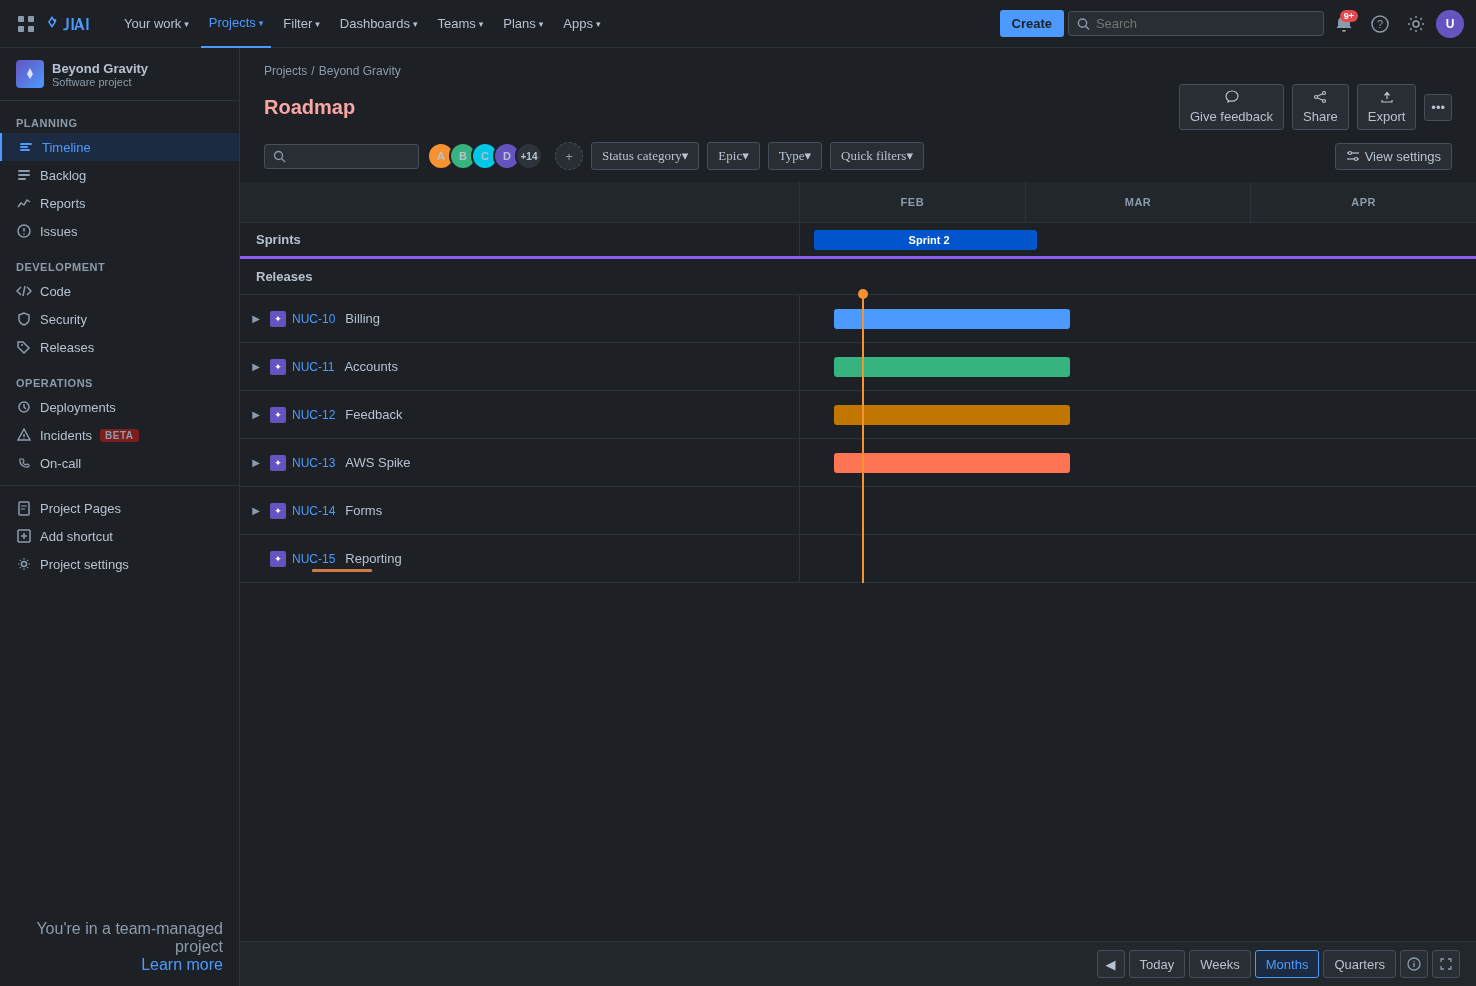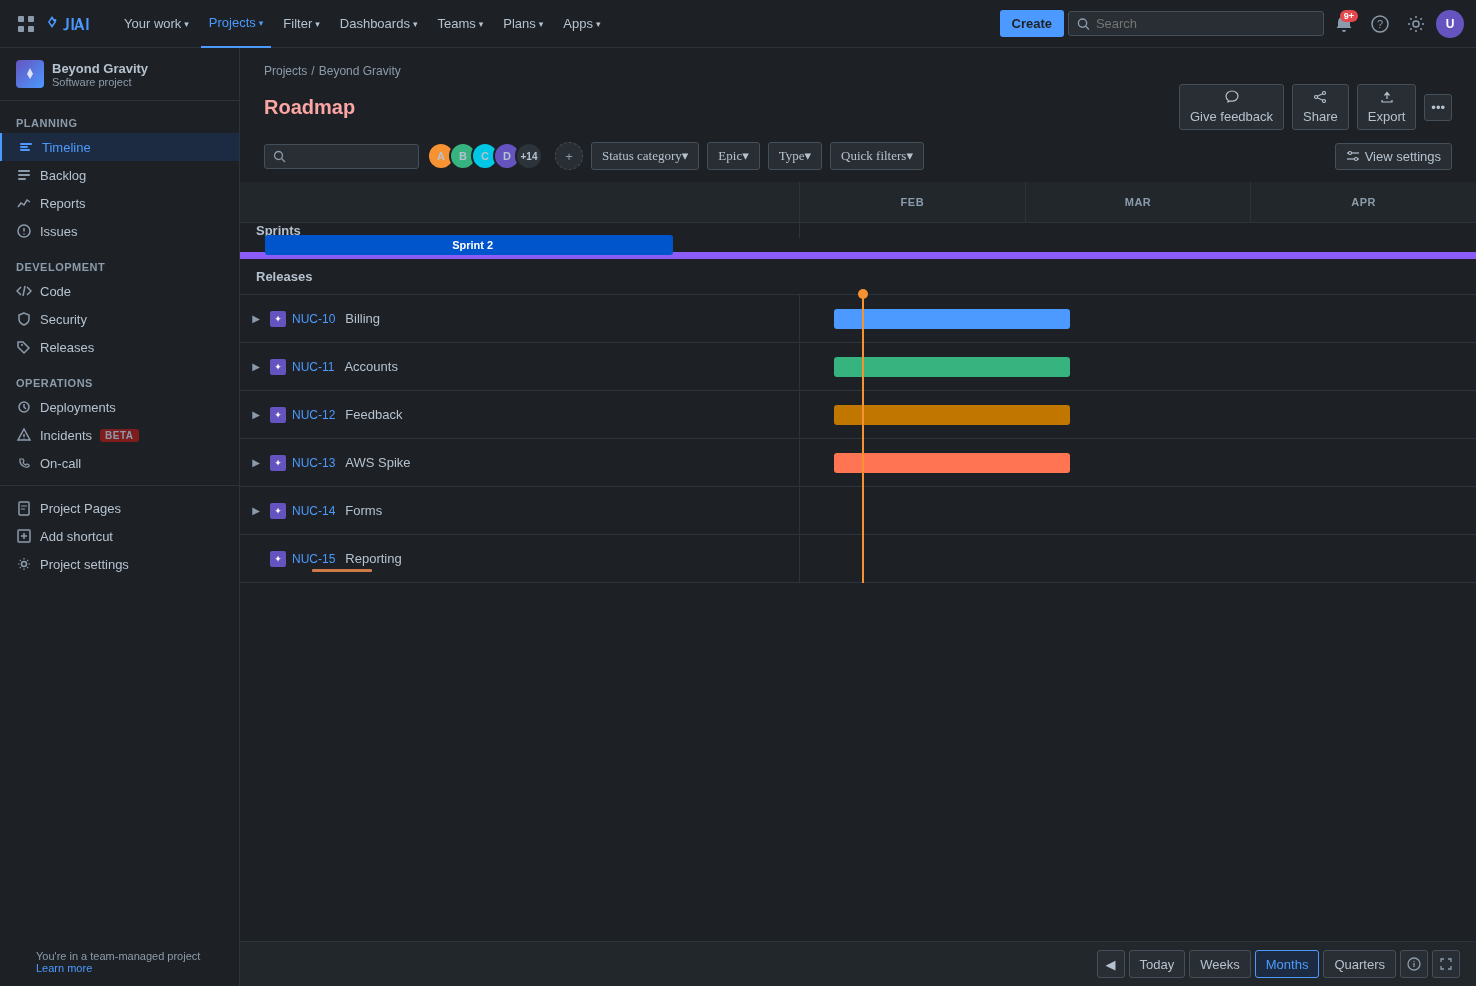--- a/index.html
+++ b/index.html
@@ -32,21 +32,21 @@
     .sidebar { width: 240px; background: #1d2125; border-right: 1px solid #2c333a; display: flex; flex-direction: column; overflow-y: auto; flex-shrink: 0; }
     .sidebar-project { display: flex; align-items: center; gap: 8px; padding: 12px 16px; border-bottom: 1px solid #2c333a; }
     .project-icon { width: 28px; height: 28px; border-radius: 4px; background: linear-gradient(135deg, #6554c0, #4c9aff); display: flex; align-items: center; justify-content: center; }
     .project-name { font-size: 13px; font-weight: 600; color: #b6c2cf; }
     .project-type { font-size: 11px; color: #8c9bab; }
     .sidebar-section-label { font-size: 11px; font-weight: 700; color: #8c9bab; padding: 16px 16px 4px; letter-spacing: 0.5px; text-transform: uppercase; }
     .sidebar-item { display: flex; align-items: center; gap: 8px; padding: 6px 16px; cursor: pointer; color: #b6c2cf; border-radius: 0; }
     .sidebar-item.active { background: #1c2b41; color: #4c9aff; border-left: 2px solid #4c9aff; }
     .sidebar-item svg { width: 16px; height: 16px; flex-shrink: 0; }
     .sidebar-divider { height: 1px; background: #2c333a; margin: 8px 0; }
-    .sidebar-footer { padding: 12px 16px; font-size: 11px; color: #8c9bab; text-align: left; margin-top: auto; margin-left: 20px; }
+    .sidebar-footer { padding: 12px 16px; font-size: 16px; color: #8c9bab; text-align: right; margin-top: auto; }
     .sidebar-footer a { color: #4c9aff; text-decoration: none; }
     .beta-badge { background: #7f1d1d; color: #8c9bab; font-size: 10px; padding: 1px 5px; border-radius: 3px; font-weight: 700; letter-spacing: 0.5px; }
 
     
     .main-content { flex: 1; display: flex; flex-direction: column; overflow: hidden; }
     .page-header { padding: 16px 24px 0; }
     .breadcrumb { display: flex; align-items: center; gap: 4px; font-size: 12px; color: #8c9bab; margin-bottom: 6px; }
     .breadcrumb a { color: #8c9bab; text-decoration: none; }
     .page-title-row { display: flex; align-items: center; justify-content: space-between; }
     .page-title { font-size: 20px; font-weight: 600; color: #fca5a5; }
@@ -68,21 +68,21 @@
 
     
     .roadmap-container { flex: 1; display: flex; overflow: hidden; position: relative; }
 
     
     .grid-header { display: flex; background: #22272b; border-bottom: 1px solid #2c333a; }
     .grid-header-left { width: 560px; flex-shrink: 0; height: 40px; border-right: 1px solid #2c333a; }
     .month-col { flex: 1; display: flex; align-items: center; justify-content: center; height: 40px; font-size: 11px; font-weight: 600; color: #8c9bab; letter-spacing: 0.5px; border-right: 1px solid #2c333a; text-transform: uppercase; }
 
     
-    .sprints-row { display: flex; height: 36px; border-bottom: 7px solid #8b5cf6; background: #1d2125; flex-direction: column; }
+    .sprints-row { display: flex; height: 36px; border-bottom: 3px solid #8b5cf6; background: #1d2125; }
     .sprints-label { width: 560px; flex-shrink: 0; display: flex; align-items: center; padding: 0 16px; font-size: 13px; font-weight: 600; color: #b6c2cf; border-right: 1px solid #2c333a; }
     .sprints-chart { flex: 1; position: relative; display: flex; align-items: center; }
     .sprint-bar { position: absolute; height: 20px; background: #0055cc; border-radius: 3px; display: flex; align-items: center; justify-content: center; font-size: 11px; font-weight: 600; color: white; padding-left: 8px; }
 
     
     .releases-section { flex: 1; overflow-y: auto; }
     .releases-header { display: flex; align-items: center; padding: 6px 16px; font-size: 13px; font-weight: 600; color: #b6c2cf; border-bottom: 1px solid #2c333a; background: #1d2125; height: 36px; }
 
     
     .epic-row { display: flex; height: 48px; border-bottom: 1px solid #2c333a; align-items: center; }

